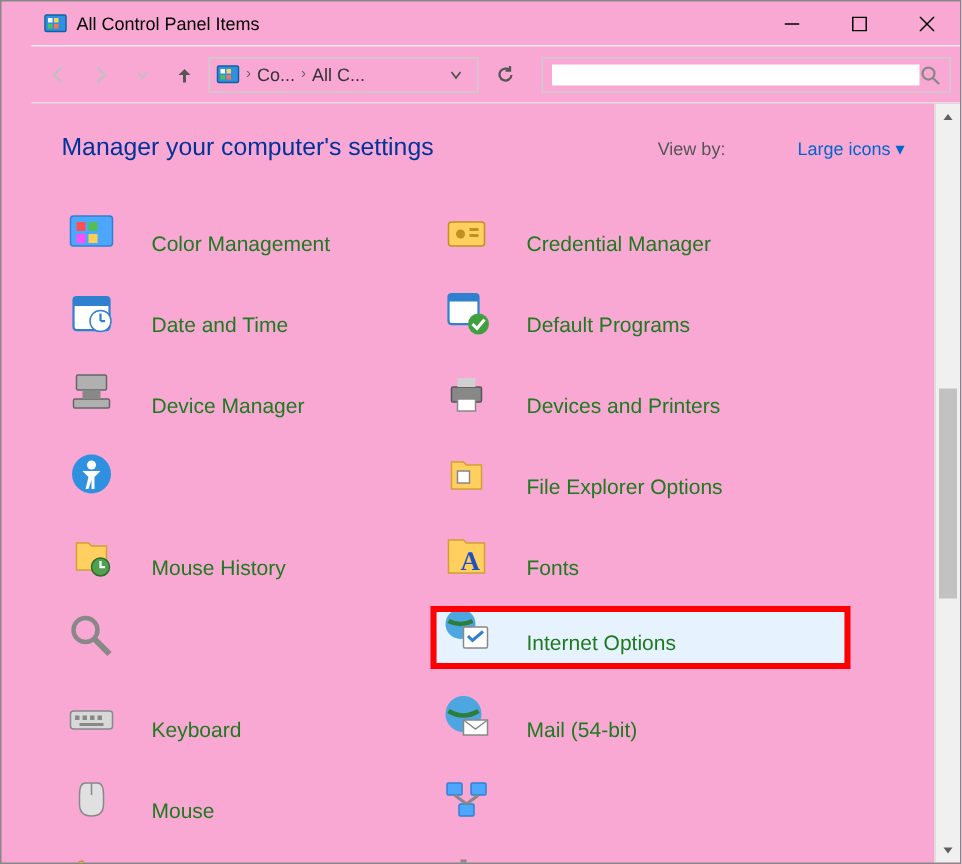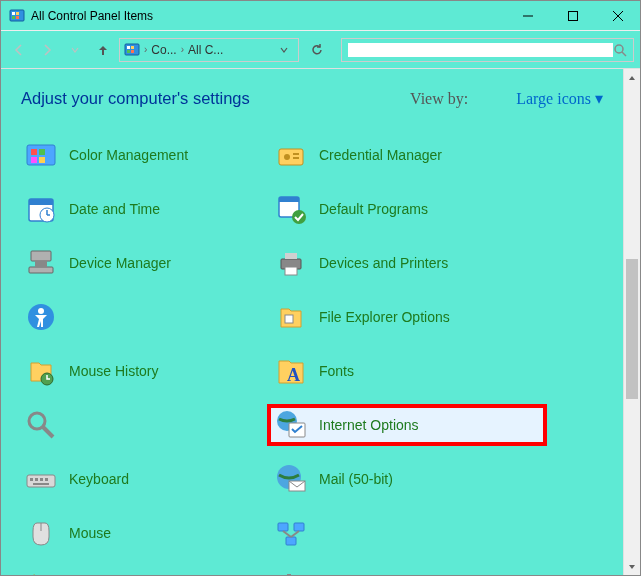--- a/index.html
+++ b/index.html
@@ -1,41 +1,41 @@
 <!DOCTYPE html>
 <html><head>
 <meta charset="utf-8">
 <style>
   * { box-sizing: border-box; margin: 0; padding: 0; }
   html, body { width: 641px; height: 576px; font-family: "Segoe UI", Arial, sans-serif; font-size: 12px; background: #fff; overflow: hidden; }
-  .window { width: 641px; height: 576px; border: 1px solid #888; display: flex; flex-direction: column; background: #5eead4; }
+  .window { width: 641px; height: 576px; border: 1px solid #888; display: flex; flex-direction: column; background: #f9a8d4; padding-left: 20px; }
   .titlebar { height: 30px; display: flex; align-items: center; border-bottom: 1px solid #eee; }
   .titlebar .app-icon { width: 16px; height: 16px; margin: 0 6px 0 8px; }
   .titlebar .title { flex: 1; font-size: 12px; color: #000; }
   .winbtns { display: flex; height: 100%; }
   .winbtn { width: 45px; display: flex; align-items: center; justify-content: center; }
   .winbtn svg { width: 10px; height: 10px; }
   .toolbar { height: 38px; display: flex; align-items: center; padding: 0 6px; gap: 4px; border-bottom: 1px solid #e0e0e0; }
   .nav-arrow { width: 24px; height: 24px; display: flex; align-items: center; justify-content: center; color: #6b6b6b; }
   .nav-arrow.disabled { color: #c0c0c0; }
   .breadcrumb { flex: 0 0 180px; height: 24px; border: 1px solid #ccc; display: flex; align-items: center; gap: 4px; padding: 0 4px; font-size: 12px; color: #333; }
   .breadcrumb .crumb-text { white-space: nowrap; overflow: hidden; text-overflow: ellipsis; }
   .breadcrumb .sep { color: #666; font-size: 10px; }
   .refresh { width: 28px; height: 24px; display:flex; align-items:center; justify-content:center; color:#555; }
   .search { flex: 1; height: 24px; border: 1px solid #ccc; display: flex; align-items: center; padding: 0 6px; margin-left: 6px; }
   .search input { border: none; outline: none; flex: 1; font-size: 12px; }
   .search .search-icon { color: #888; }
   .content-wrap { flex: 1; display: flex; overflow: hidden; }
   .content { flex: 1; overflow: hidden; padding: 20px 0 0 20px; }
   .header-row { display: flex; align-items: center; margin-bottom: 30px; }
   .header-row h1 { color: #003399; font-weight: 400; font-size: 16.5px; flex: 1; }
-  .viewby { font-size: 16px; color: #555; display: flex; align-items: center; gap: 8px; margin-right: 20px; font-family: Liberation Serif, serif; }
+  .viewby { font-size: 12px; color: #555; display: flex; align-items: center; gap: 8px; margin-right: 20px; }
   .viewby .link { color: #0066cc; margin-left: 40px; }
   .grid { display: grid; grid-template-columns: 250px 250px; column-gap: 0; row-gap: 20px; }
-  .item { display: flex; align-items: center; gap: 12px; height: 34px; cursor: default; position: relative; padding: 2px 4px; }
+  .item { display: flex; align-items: flex-end; gap: 24px; height: 34px; cursor: default; position: relative; padding: 2px 4px; }
   .item .icon { width: 32px; height: 32px; flex-shrink: 0; }
   .item .label { color: #1e7a1e; font-size: 14px; line-height: 1.15; }
   .item.highlight { background: #e6f3ff; outline: 4px solid #ff0000; outline-offset: 0; padding: 6px 4px; width: 272px; }
   .scrollbar { width: 17px; background: #f0f0f0; border-left: 1px solid #e0e0e0; position: relative; }
   .scroll-btn { height: 17px; width: 100%; display:flex; align-items:center; justify-content:center; color:#606060; }
   .scroll-thumb { position: absolute; left: 2px; right: 2px; top: 190px; height: 140px; background: #c2c2c2; border-radius: 0; }
   svg { display:block; }
   .breadcrumb .bc-icon { width: 16px; height: 16px; }
   .dd { width: 20px; display:flex; align-items:center; justify-content:center; color:#555; }
 </style>
@@ -231,21 +231,21 @@
             <circle cx="6" cy="6" r="4" fill="none" stroke="#888" stroke-width="1.5"></circle>
             <line x1="9" y1="9" x2="13" y2="13" stroke="#888" stroke-width="1.5"></line>
           </svg>
         </span>
     </div>
   </div>
 
   <div class="content-wrap">
     <div class="content">
       <div class="header-row">
-        <h1>Adjust your computer's settings</h1>
+        <h1>Manager your computer's settings</h1>
         <div class="viewby">
           <span>View by:</span>
           <span class="link"><span>Large icons</span> ▾</span>
         </div>
       </div>
       <div class="grid" id="grid">
           <div class="item">
             <svg class="icon">
               <use href="#i-color-mgmt"></use>
             </svg>
@@ -318,21 +318,21 @@
           <div class="item">
             <svg class="icon">
               <use href="#i-keyboard"></use>
             </svg>
             <span class="label">Keyboard</span>
           </div>
           <div class="item">
             <svg class="icon">
               <use href="#i-mail"></use>
             </svg>
-            <span class="label">Mail (50-bit)</span>
+            <span class="label">Mail (54-bit)</span>
           </div>
           <div class="item">
             <svg class="icon">
               <use href="#i-mouse"></use>
             </svg>
             <span class="label">Mouse</span>
           </div>
           <div class="item">
             <svg class="icon">
               <use href="#i-network"></use>

